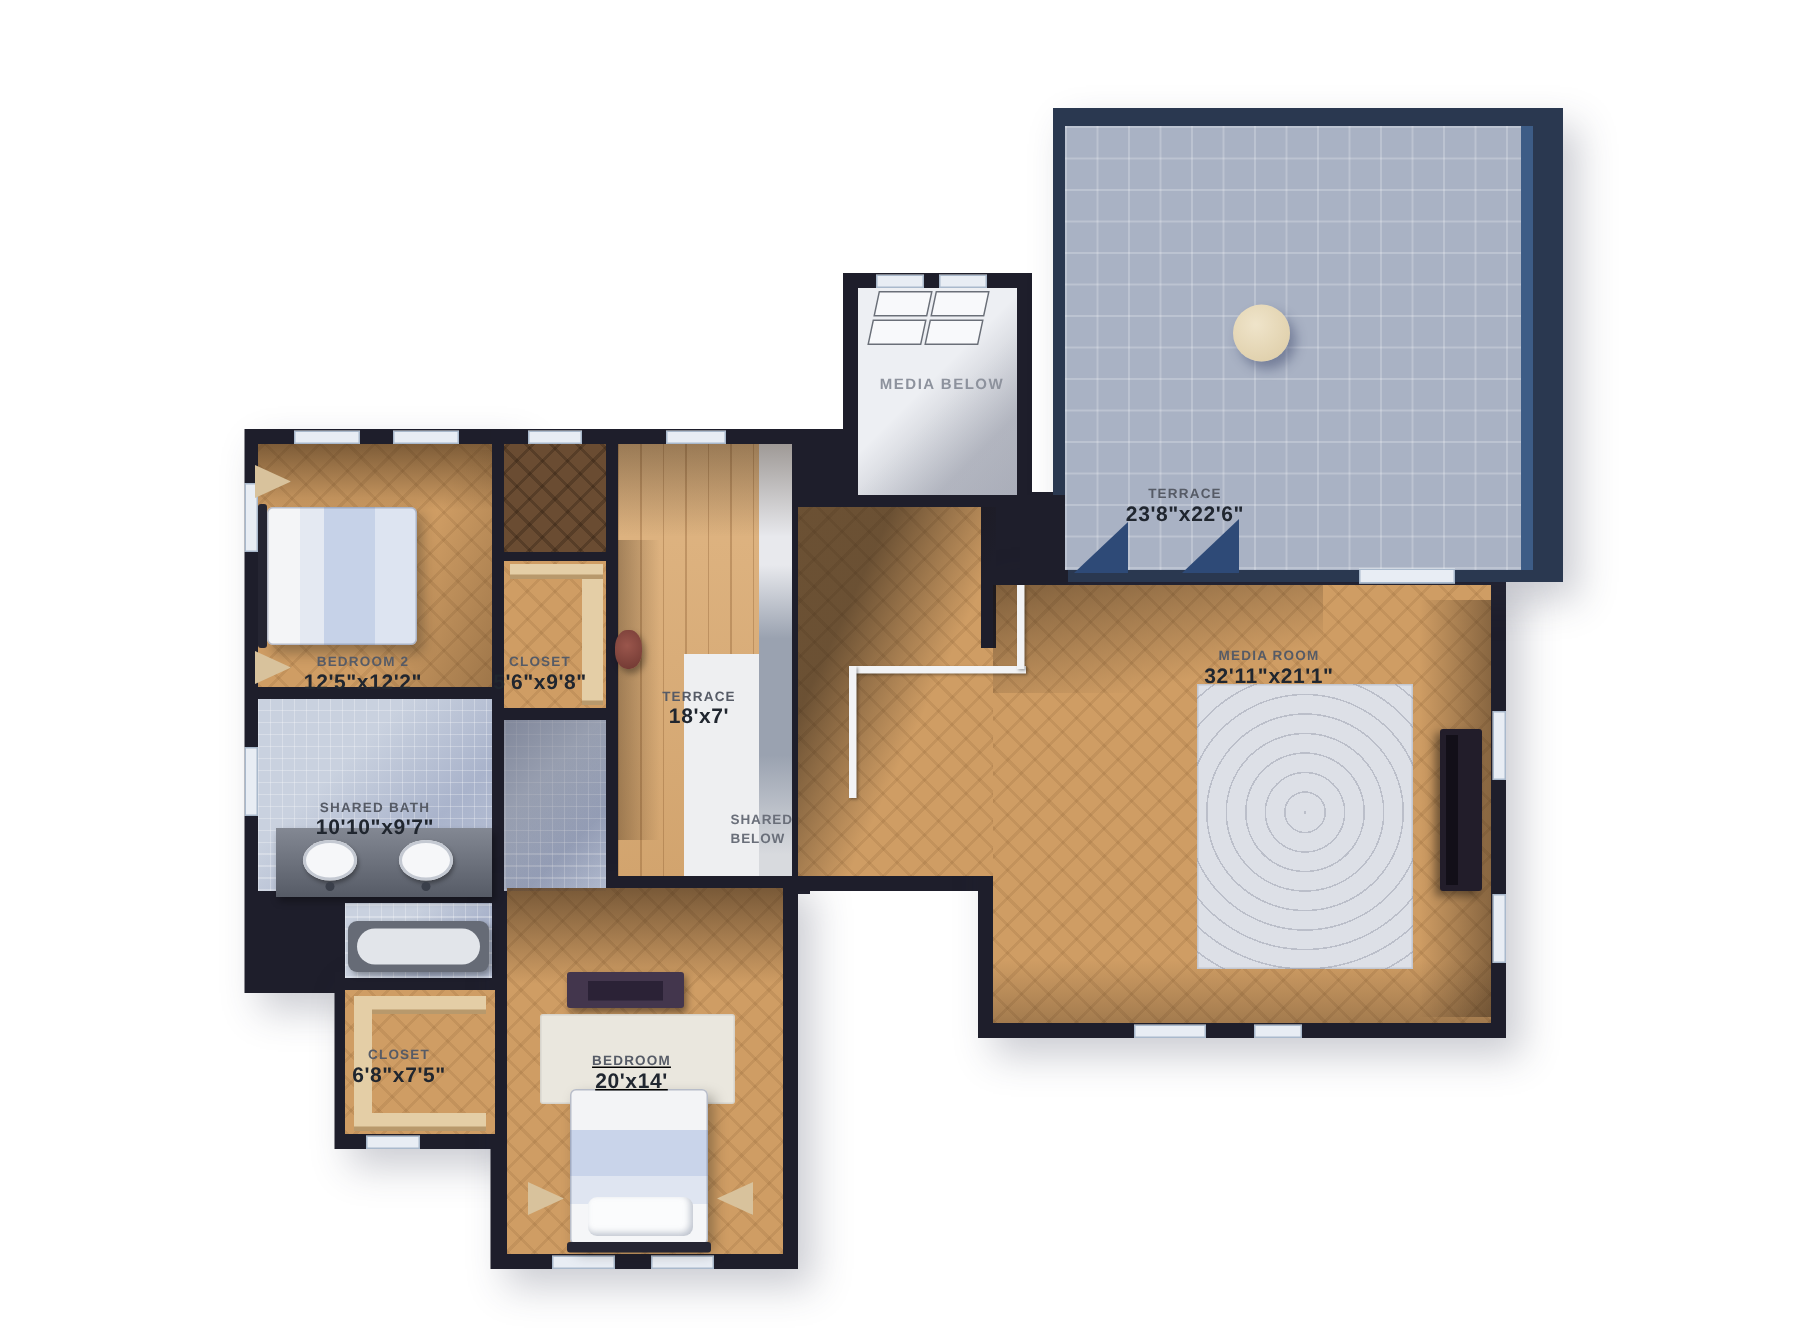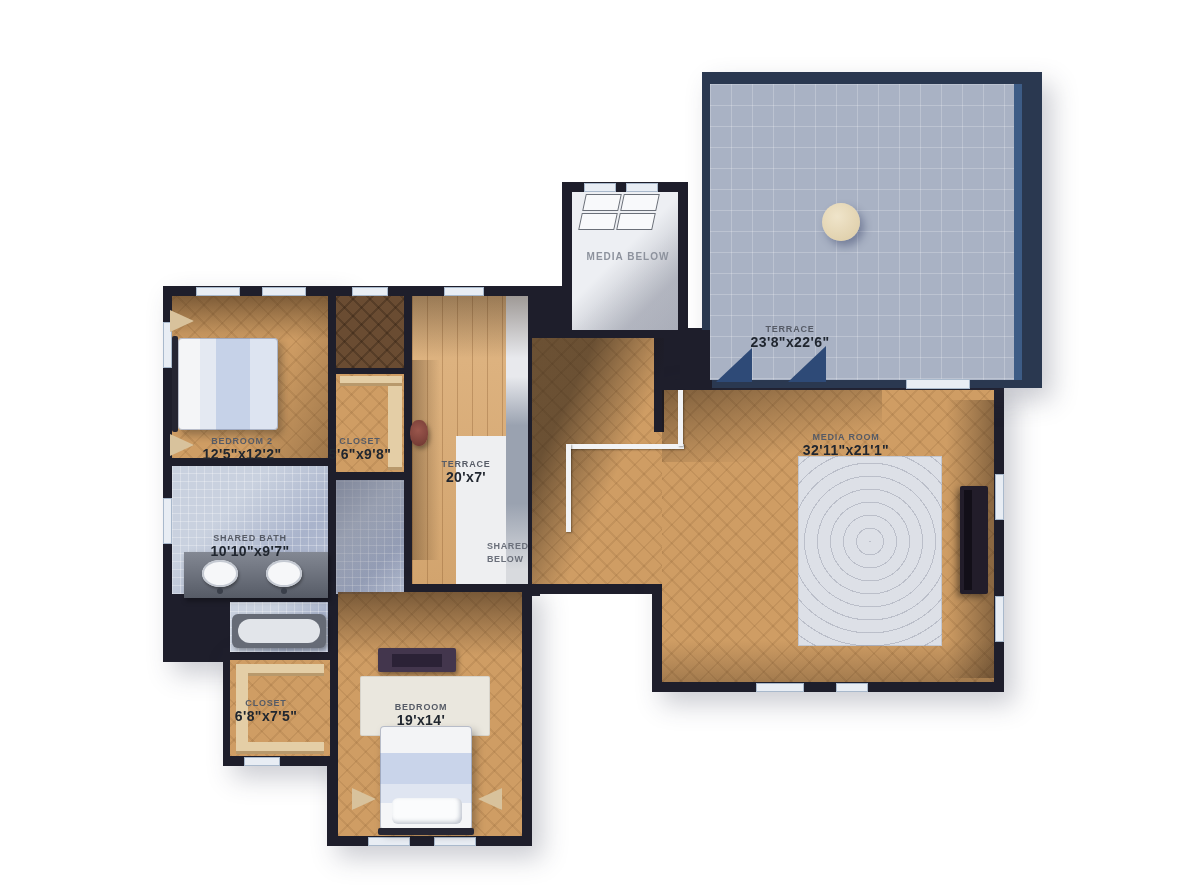--- a/index.html
+++ b/index.html
@@ -205,41 +205,41 @@
   <div class="label" style="left:242px;top:436px;text-align:center;">
     <div class="name">BEDROOM 2</div>
     <div class="dims">12'5"x12'2"</div>
   </div>
   <div class="label" style="left:360px;top:436px;">
     <div class="name">CLOSET</div>
     <div class="dims">5'6"x9'8"</div>
   </div>
   <div class="label" style="left:466px;top:459px;">
     <div class="name">TERRACE</div>
-    <div class="dims">20'x7'</div>
+    <div class="dims">18'x7'</div>
   </div>
   <div class="label" style="left:250px;top:533px;">
     <div class="name">SHARED BATH</div>
     <div class="dims">10'10"x9'7"</div>
   </div>
   <div class="label" style="left:790px;top:324px;">
     <div class="name">TERRACE</div>
     <div class="dims">23'8"x22'6"</div>
   </div>
   <div class="label" style="left:846px;top:432px;">
     <div class="name">MEDIA ROOM</div>
     <div class="dims">32'11"x21'1"</div>
   </div>
   <div class="label" style="left:266px;top:698px;">
     <div class="name">CLOSET</div>
     <div class="dims">6'8"x7'5"</div>
   </div>
-  <div class="label" style="left:421px;top:702px;">
+  <div class="label" style="left:421px;top:702px;text-decoration:underline;">
     <div class="name">BEDROOM</div>
-    <div class="dims">19'x14'</div>
+    <div class="dims">20'x14'</div>
   </div>
   <div class="label light" style="left:628px;top:251px;">
     <div class="name">MEDIA BELOW</div>
   </div>
   <div class="stairs-label" style="left:487px;top:540px;">
     <div>SHARED</div>
     <div>BELOW</div>
   </div>
 
 </div>

